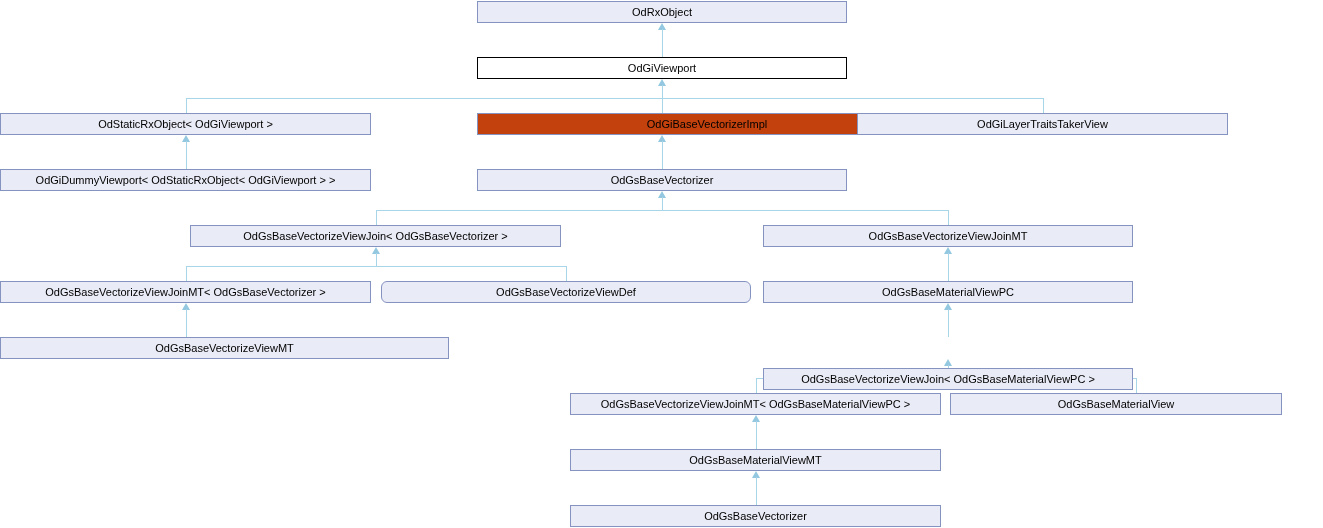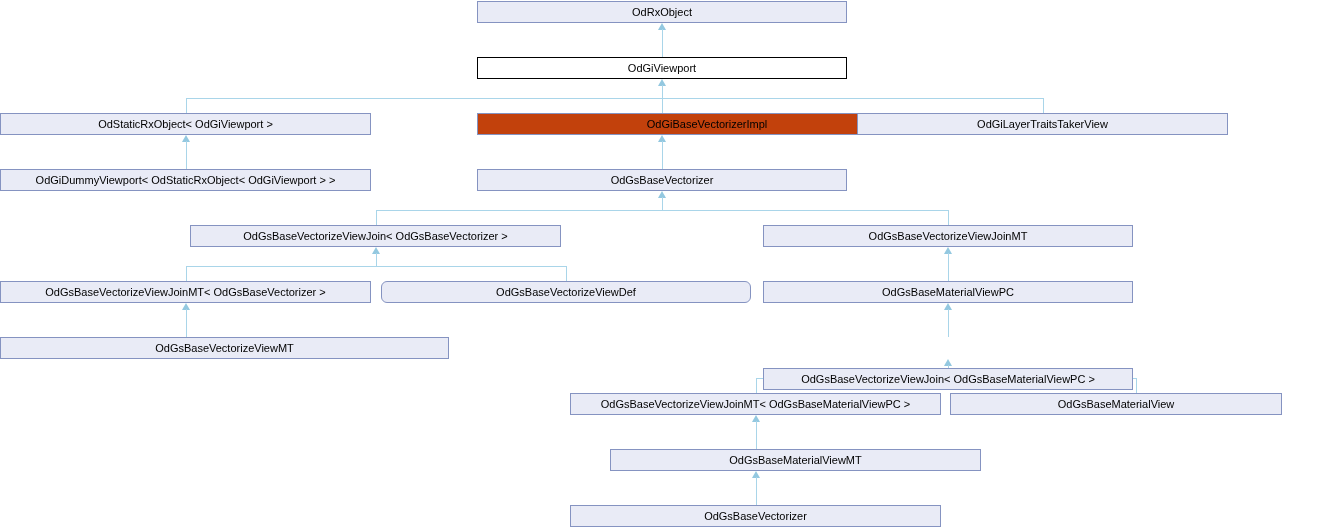--- a/index.html
+++ b/index.html
@@ -98,15 +98,15 @@
     <div class="node" style="left: 0px; top: 169px; width: 371px; background: rgb(233, 235, 246); border-color: rgb(133, 147, 193); color: rgb(0, 0, 0);">OdGiDummyViewport&lt; OdStaticRxObject&lt; OdGiViewport &gt; &gt;</div>
     <div class="node" style="left: 190px; top: 225px; width: 371px; background: rgb(233, 235, 246); border-color: rgb(133, 147, 193); color: rgb(0, 0, 0);">OdGsBaseVectorizeViewJoin&lt; OdGsBaseVectorizer &gt;</div>
     <div class="node" style="left: 763px; top: 225px; width: 370px; background: rgb(233, 235, 246); border-color: rgb(133, 147, 193); color: rgb(0, 0, 0);">OdGsBaseVectorizeViewJoinMT</div>
     <div class="node" style="left: 0px; top: 281px; width: 371px; background: rgb(233, 235, 246); border-color: rgb(133, 147, 193); color: rgb(0, 0, 0);">OdGsBaseVectorizeViewJoinMT&lt; OdGsBaseVectorizer &gt;</div>
     <div class="node" style="left: 381px; top: 281px; width: 370px; background: rgb(233, 235, 246); border-color: rgb(133, 147, 193); color: rgb(0, 0, 0); border-radius: 6px;">OdGsBaseVectorizeViewDef</div>
     <div class="node" style="left: 763px; top: 281px; width: 370px; background: rgb(233, 235, 246); border-color: rgb(133, 147, 193); color: rgb(0, 0, 0);">OdGsBaseMaterialViewPC</div>
     <div class="node" style="left: 0px; top: 337px; width: 449px; background: rgb(233, 235, 246); border-color: rgb(133, 147, 193); color: rgb(0, 0, 0);">OdGsBaseVectorizeViewMT</div>
     <div class="node" style="left: 763px; top: 337px; width: 370px; background: rgb(233, 235, 246); border-color: rgb(133, 147, 193); color: rgb(0, 0, 0); margin-top: 31px;">OdGsBaseVectorizeViewJoin&lt; OdGsBaseMaterialViewPC &gt;</div>
     <div class="node" style="left: 570px; top: 393px; width: 371px; background: rgb(233, 235, 246); border-color: rgb(133, 147, 193); color: rgb(0, 0, 0);">OdGsBaseVectorizeViewJoinMT&lt; OdGsBaseMaterialViewPC &gt;</div>
     <div class="node" style="left: 950px; top: 393px; width: 332px; background: rgb(233, 235, 246); border-color: rgb(133, 147, 193); color: rgb(0, 0, 0);">OdGsBaseMaterialView</div>
-    <div class="node" style="left: 570px; top: 449px; width: 371px; background: rgb(233, 235, 246); border-color: rgb(133, 147, 193); color: rgb(0, 0, 0); margin-left: 40px;">OdGsBaseMaterialViewMT</div>
+    <div class="node" style="left: 570px; top: 449px; width: 371px; background: rgb(233, 235, 246); border-color: rgb(133, 147, 193); color: rgb(0, 0, 0);">OdGsBaseMaterialViewMT</div>
     <div class="node" style="left: 570px; top: 505px; width: 371px; background: rgb(233, 235, 246); border-color: rgb(133, 147, 193); color: rgb(0, 0, 0);">OdGsBaseVectorizer</div>
   </div>
 
 </body></html>

